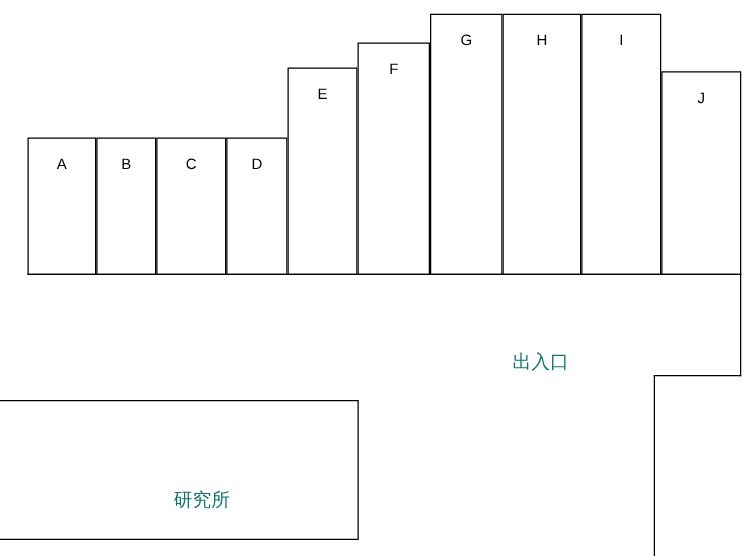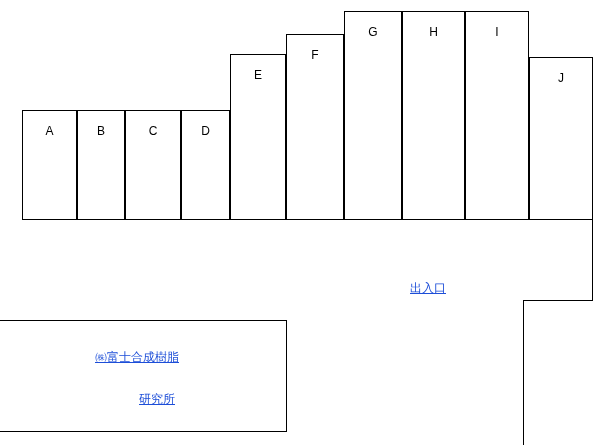--- a/index.html
+++ b/index.html
@@ -31,25 +31,24 @@
     line-height: 1;
   }
   .plain-rect {
     position: absolute;
     box-sizing: border-box;
     border: 1px solid #000000;
     background: #ffffff;
   }
   .free-label {
     position: absolute;
-    font-size: 12px;
-    color: #1d4ed8;
+    font-size: 15px;
+    color: #0f766e;
     white-space: nowrap;
     line-height: 1;
-    text-decoration: underline;
   }
   .road-line {
     position: absolute;
     background: #000000;
   }
 </style>
 </head>
 <body>
 
 <div id="stage">
@@ -86,17 +85,16 @@
   </div>
 
   <div class="road-line" style="left:22px; top:219px; width:571px; height:1px;"></div>
   <div class="road-line" style="left:592px; top:219px; width:1px; height:82px;"></div>
   <div class="road-line" style="left:523px; top:300px; width:70px; height:1px;"></div>
   <div class="road-line" style="left:523px; top:300px; width:1px; height:145px;"></div>
 
   <div class="free-label" style="left:410px; top:282px;">出入口</div>
 
   <div class="plain-rect" style="left:-10px; top:320px; width:297px; height:112px;">
-    <div class="free-label" style="left:104px; top:30px;">㈱富士合成樹脂</div>
     <div class="free-label" style="left:148px; top:72px;">研究所</div>
   </div>
 
 </div>
 
 </body></html>

